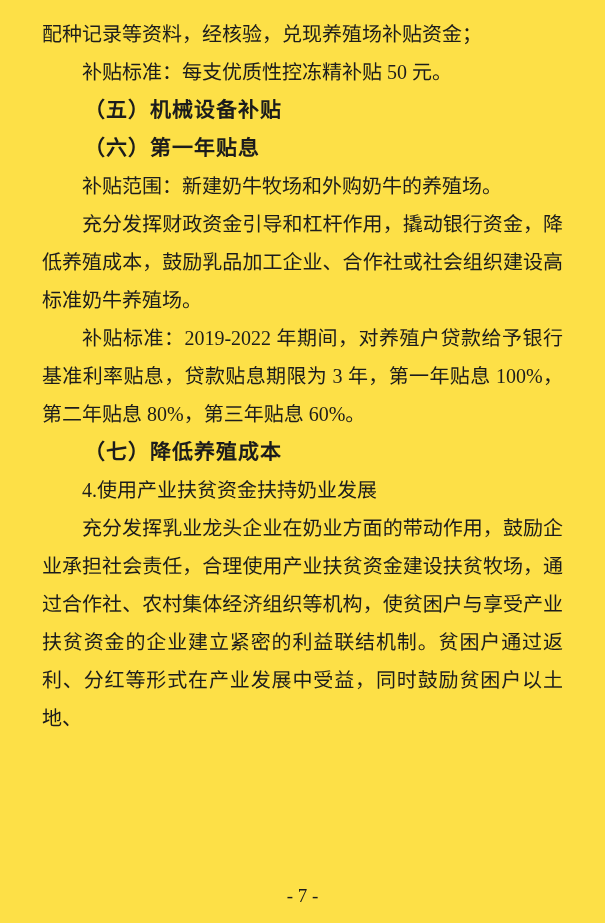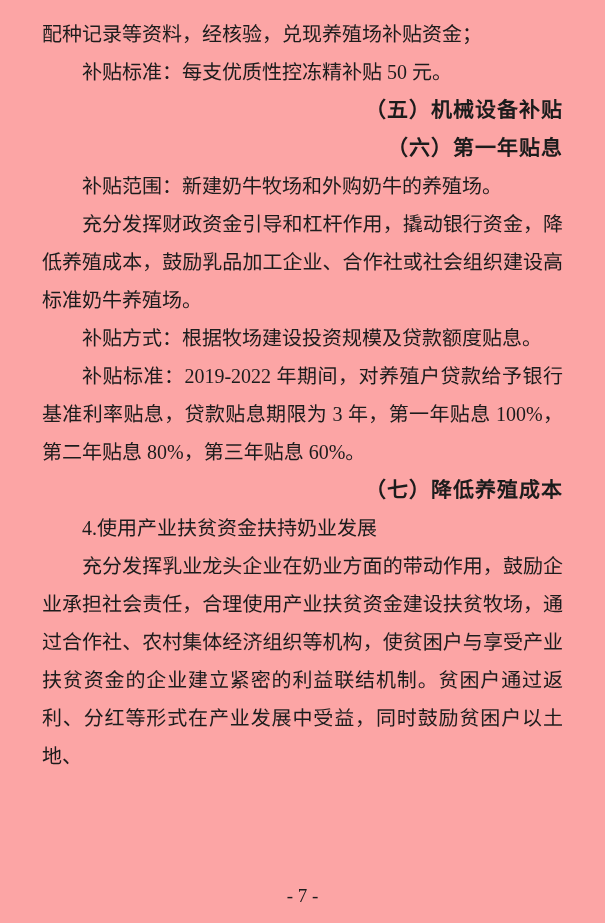--- a/index.html
+++ b/index.html
@@ -4,21 +4,21 @@
 <style>
   html, body {
     margin: 0;
     padding: 0;
     background: #ffffff;
   }
   .page {
     position: relative;
     width: 605px;
     height: 923px;
-    background: #fca5a5;
+    background: #fde047;
     color: #1c1c1c;
     overflow: hidden;
     box-sizing: border-box;
     font-family: "Liberation Serif", "DejaVu Serif", serif;
   }
   .content {
     position: absolute;
     top: 15px;
     left: 42px;
     width: 521px;
@@ -37,21 +37,21 @@
     text-indent: 2em;
   }
   .content p.body.no-indent {
     text-indent: 0;
   }
   .content h2.heading {
     font-family: "DejaVu Sans", "Liberation Sans", sans-serif;
     font-weight: 700;
     font-size: 21px;
     text-indent: 2em;
-    text-align: right;
+    text-align: left;
     letter-spacing: 1px;
   }
   .page-number {
     position: absolute;
     left: 0;
     right: 0;
     bottom: 16px;
     text-align: center;
     font-size: 19px;
     line-height: 22px;
@@ -63,20 +63,19 @@
 <body>
 
 <div class="page">
   <div class="content">
     <p class="body no-indent">配种记录等资料，经核验，兑现养殖场补贴资金；</p>
     <p class="body">补贴标准：每支优质性控冻精补贴 50 元。</p>
     <h2 class="heading">（五）机械设备补贴</h2>
     <h2 class="heading">（六）第一年贴息</h2>
     <p class="body">补贴范围：新建奶牛牧场和外购奶牛的养殖场。</p>
     <p class="body">充分发挥财政资金引导和杠杆作用，撬动银行资金，降低养殖成本，鼓励乳品加工企业、合作社或社会组织建设高标准奶牛养殖场。</p>
-    <p class="body">补贴方式：根据牧场建设投资规模及贷款额度贴息。</p>
     <p class="body">补贴标准：2019-2022 年期间，对养殖户贷款给予银行基准利率贴息，贷款贴息期限为 3 年，第一年贴息 100%，第二年贴息 80%，第三年贴息 60%。</p>
     <h2 class="heading">（七）降低养殖成本</h2>
     <p class="body">4.使用产业扶贫资金扶持奶业发展</p>
     <p class="body">充分发挥乳业龙头企业在奶业方面的带动作用，鼓励企业承担社会责任，合理使用产业扶贫资金建设扶贫牧场，通过合作社、农村集体经济组织等机构，使贫困户与享受产业扶贫资金的企业建立紧密的利益联结机制。贫困户通过返利、分红等形式在产业发展中受益，同时鼓励贫困户以土地、</p>
   </div>
   <div class="page-number">- 7 -</div>
 </div>
 
 </body></html>

